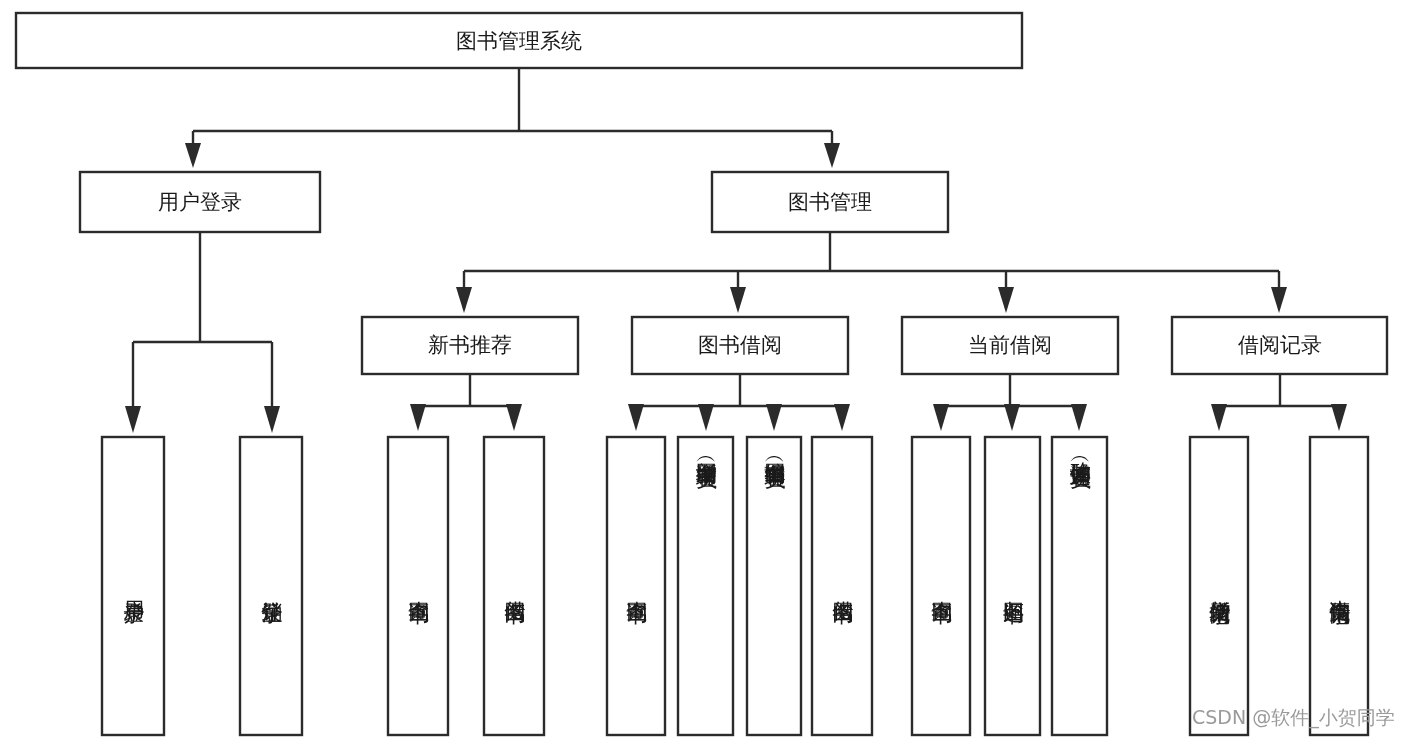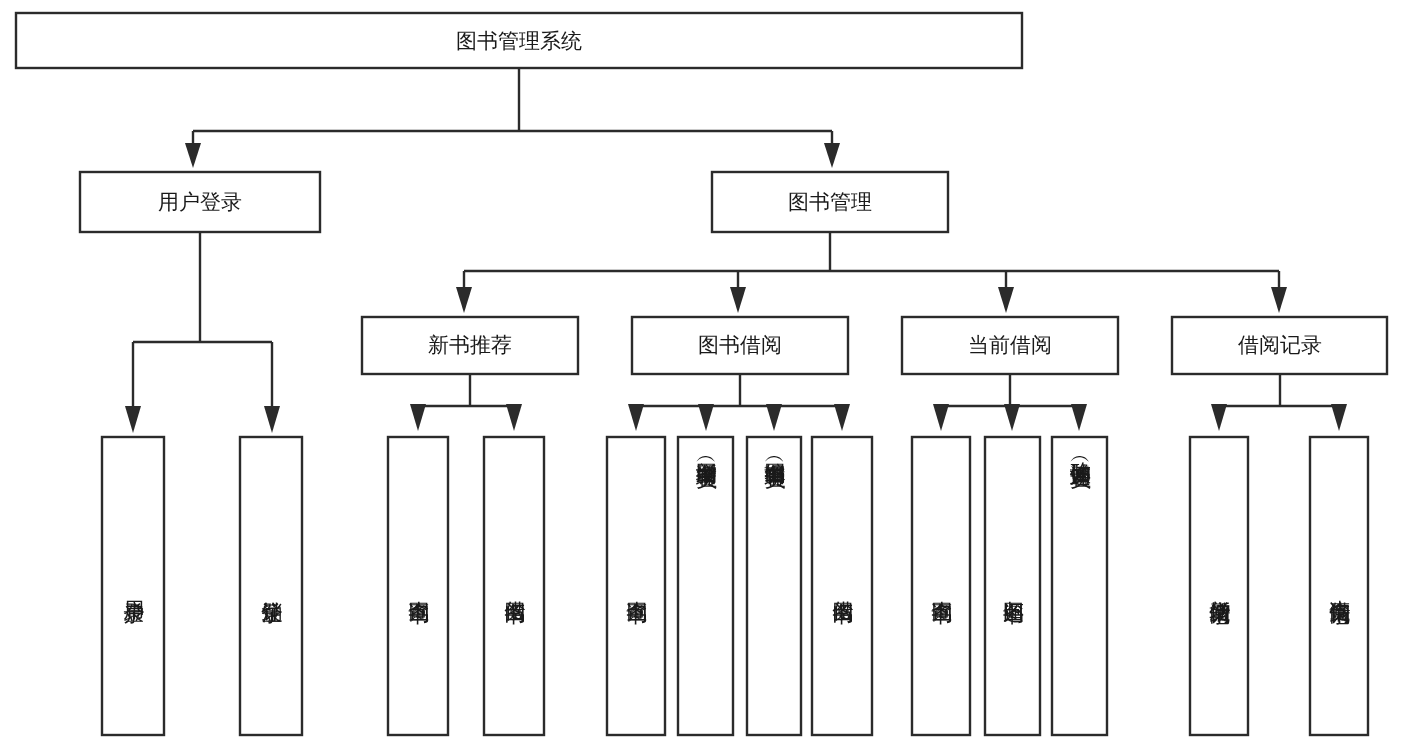--- a/index.html
+++ b/index.html
@@ -193,14 +193,15 @@
   <div class="vlabel" style="left:607px; top:437px; width:58px;  height:298px; justify-content:center; display:flex; align-items:center;">查询图书</div>
   <div class="vlabel" style="left:678px; top:445px; width:55px;  height:290px; justify-content:flex-start; display:flex; align-items:center;">新增图书（管理员）</div>
   <div class="vlabel" style="left:747px; top:445px; width:54px;  height:290px; justify-content:flex-start; display:flex; align-items:center;">编辑图书（管理员）</div>
   <div class="vlabel" style="left:812px; top:437px; width:60px;  height:298px; justify-content:center; display:flex; align-items:center;">借阅图书</div>
   <div class="vlabel" style="left:912px; top:437px; width:58px;  height:298px; justify-content:center; display:flex; align-items:center;">查询图书</div>
   <div class="vlabel" style="left:985px; top:437px; width:55px;  height:298px; justify-content:center; display:flex; align-items:center;">归还图书</div>
   <div class="vlabel" style="left:1052px; top:445px; width:55px; height:290px; justify-content:flex-start; display:flex; align-items:center;">确认归还（管理员）</div>
   <div class="vlabel" style="left:1190px; top:437px; width:58px; height:298px; justify-content:center; display:flex; align-items:center;">新增借阅记录</div>
   <div class="vlabel" style="left:1310px; top:437px; width:58px; height:298px; justify-content:center; display:flex; align-items:center;">查询借阅记录</div>
 
+  <div class="watermark" style="left:1192px; top:705px;">CSDN @软件_小贺同学</div>
 
 </div>
 
 </body></html>

